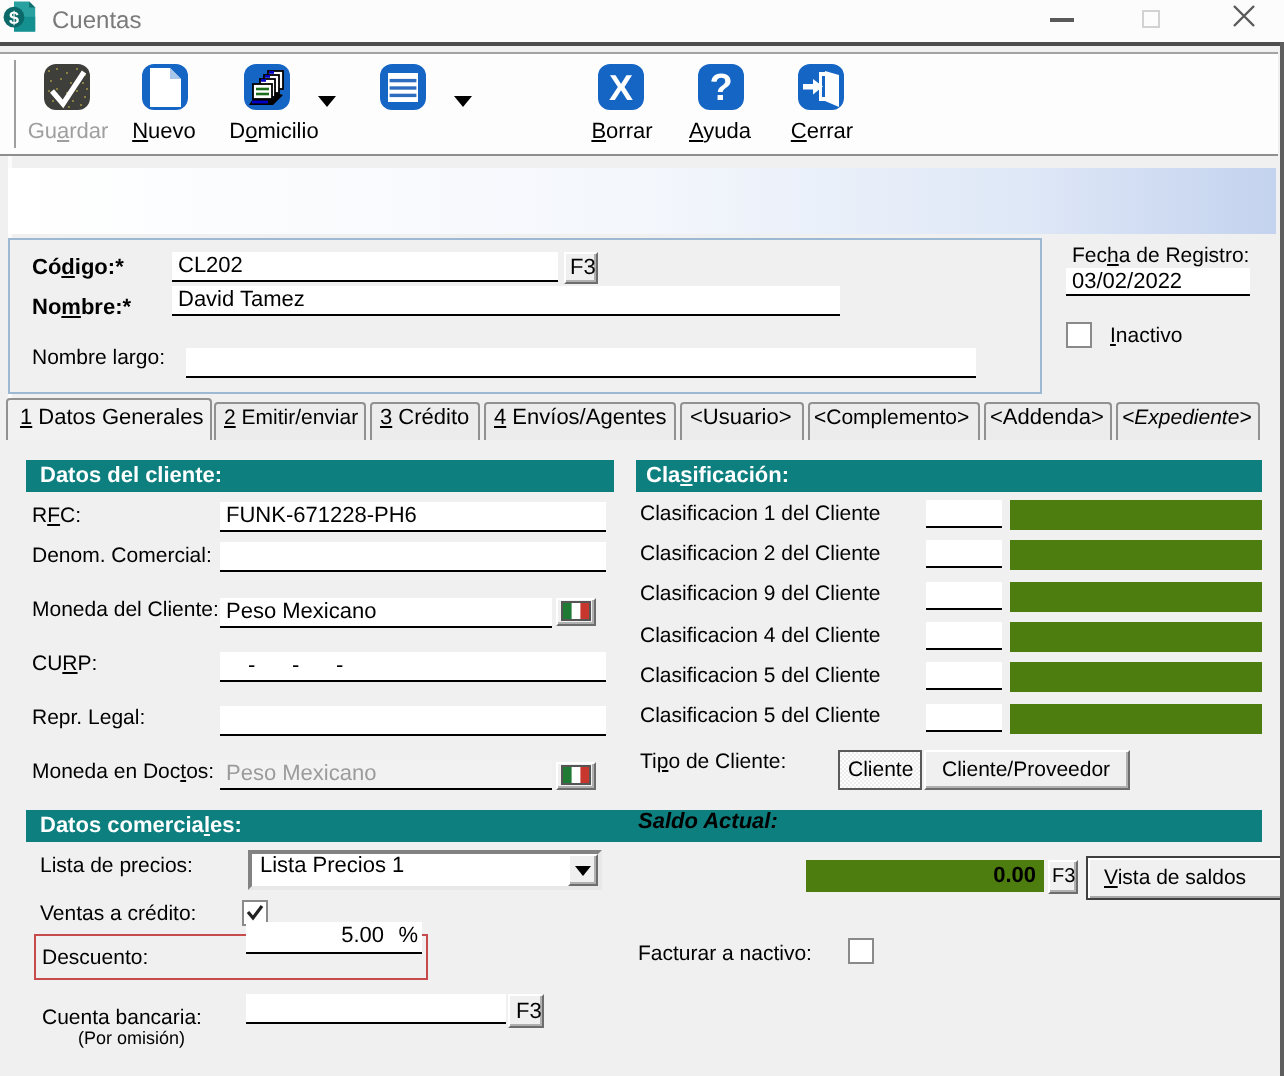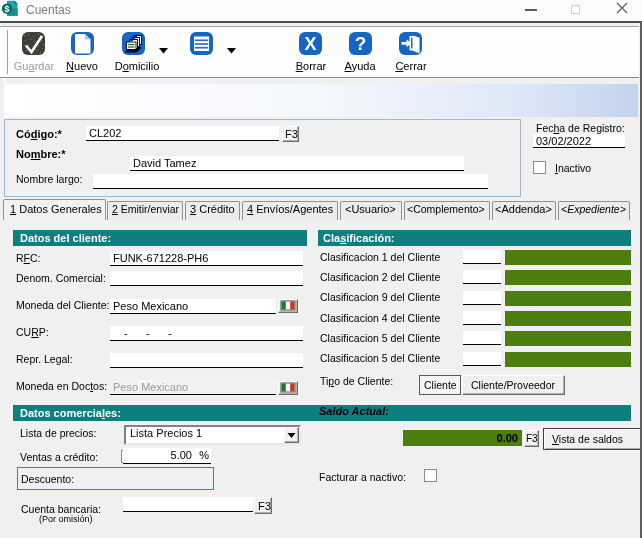--- a/index.html
+++ b/index.html
@@ -148,21 +148,21 @@
 
 <div class="abs" style="left:4px;top:119px;width:517px;height:78px;border:1px solid #9db8d2;background:#f0f0f0;"></div>
 <div class="lbl b" style="left:16px;top:127.5px;">Có<u>d</u>igo:*</div>
 <div class="inp" style="left:86px;top:126px;width:193px;height:15px;">
     <span>CL202</span>
   </div>
 <div class="btn3d" style="left:282px;top:126px;width:17px;height:16px;">
     <div style="position:absolute;left:2px;top:1px;font-size:11px;">F3</div>
   </div>
 <div class="lbl b" style="left:16px;top:147.5px;">No<u>m</u>bre:*</div>
-<div class="inp" style="left:86px;top:156px;width:334px;height:15px;margin-left:44px;">
+<div class="inp" style="left:86px;top:143px;width:334px;height:15px;">
     <span>David Tamez</span>
   </div>
 <div class="lbl" style="left:16px;top:173px;">Nombre largo:</div>
 <div class="inp" style="left:93px;top:174px;width:395px;height:15px;">
     <span></span>
   </div>
 
 <div class="lbl" style="left:536px;top:122px;">Fec<u>h</u>a de Registro:</div>
 <div class="inp" style="left:533px;top:134px;width:92px;height:14px;">
     <span>03/02/2022</span>
@@ -288,21 +288,21 @@
 
 <div class="lbl" style="left:20px;top:450.5px;">Ventas a crédito:</div>
 <div class="cb" style="left:121px;top:450px;">
     <svg width="11" height="11" viewBox="0 0 11 11" style="position:absolute;left:0;top:0;">
       <path d="M2 5 L4.5 8 L9 2" stroke="#222" stroke-width="1.6" fill="none"></path>
     </svg>
   </div>
 
 <div class="abs" style="left:17px;top:467px;width:197px;height:23px;border:1px solid #c84b4b;"></div>
 <div class="lbl" style="left:21px;top:472.5px;">Descuento:</div>
-<div class="inp" style="left:123px;top:448px;width:88px;height:16px;padding-left:40px;">
+<div class="inp" style="left:123px;top:461px;width:88px;height:16px;padding-left:40px;">
     <span style="position:absolute;right:19px;left:auto;">5.00</span>
     <span style="position:absolute;right:2px;left:auto;">%</span>
   </div>
 
 <div class="lbl" style="left:319px;top:470.5px;">Facturar a nactivo:</div>
 <div class="cb" style="left:424px;top:469px;"></div>
 
 <div class="lbl" style="left:21px;top:502.5px;">Cuenta bancaria:</div>
 <div class="inp" style="left:123px;top:497px;width:130px;height:15px;">
     <span></span>

